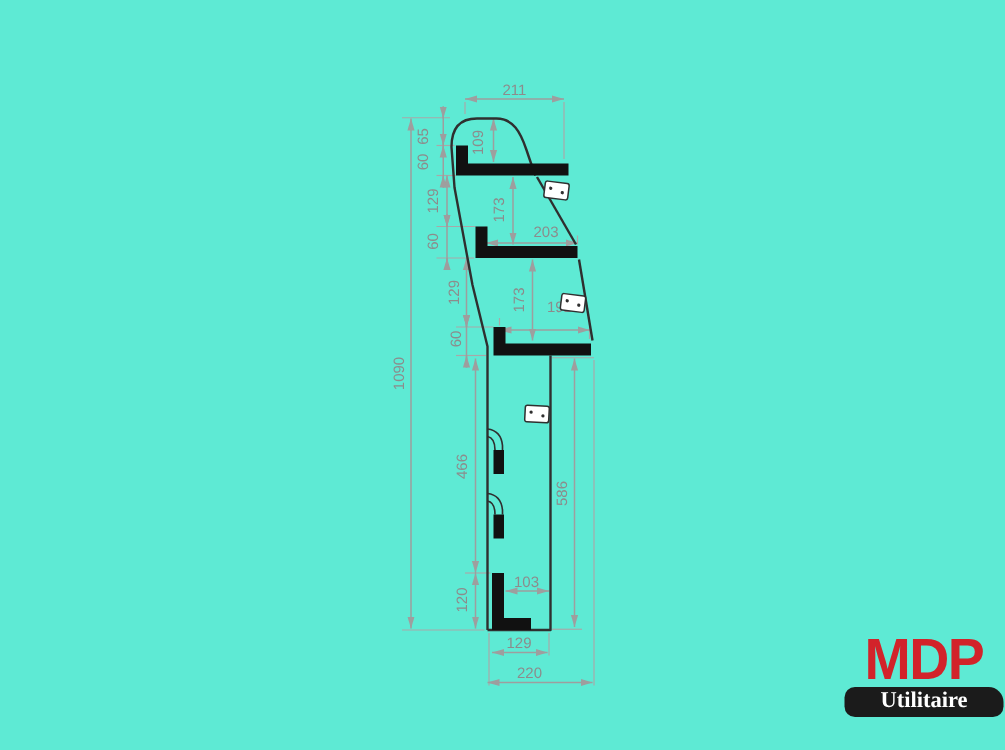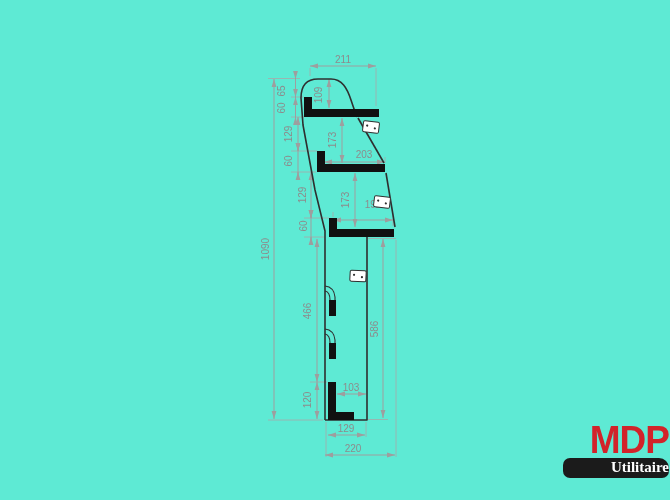--- a/index.html
+++ b/index.html
@@ -1,19 +1,19 @@
 <!DOCTYPE html>
 <html><head>
 <meta charset="utf-8">
 <style>
   html,body{margin:0;padding:0;background:#ffffff;}
   .stage{position:relative;width:670px;height:500px;background:#5eead4;overflow:hidden;
          font-family:"Liberation Sans",sans-serif;padding-left:12px;}
   svg text{font-family:"Liberation Sans",sans-serif;font-size:10px;fill:#8c8c8c;}
-  .logo{position:absolute;right:13px;bottom:22px;width:106px;text-align:right;line-height:1;}
+  .logo{position:absolute;right:13px;bottom:22px;width:106px;text-align:center;line-height:1;}
   .logo-brand{color:#d2232a;font-weight:bold;font-size:37px;letter-spacing:-1px;
               transform:scaleY(1.05);line-height:0.9;}
   .logo-banner{display:block;background:#1b1b1b;color:#ffffff;font-weight:bold;font-size:15px;
                border-radius:7px 10px 7px 7px;padding:2px 0 3px;margin-top:2px;font-family:Liberation Serif, serif;}
 </style>
 </head>
 <body>
 
 <div class="stage">
 

